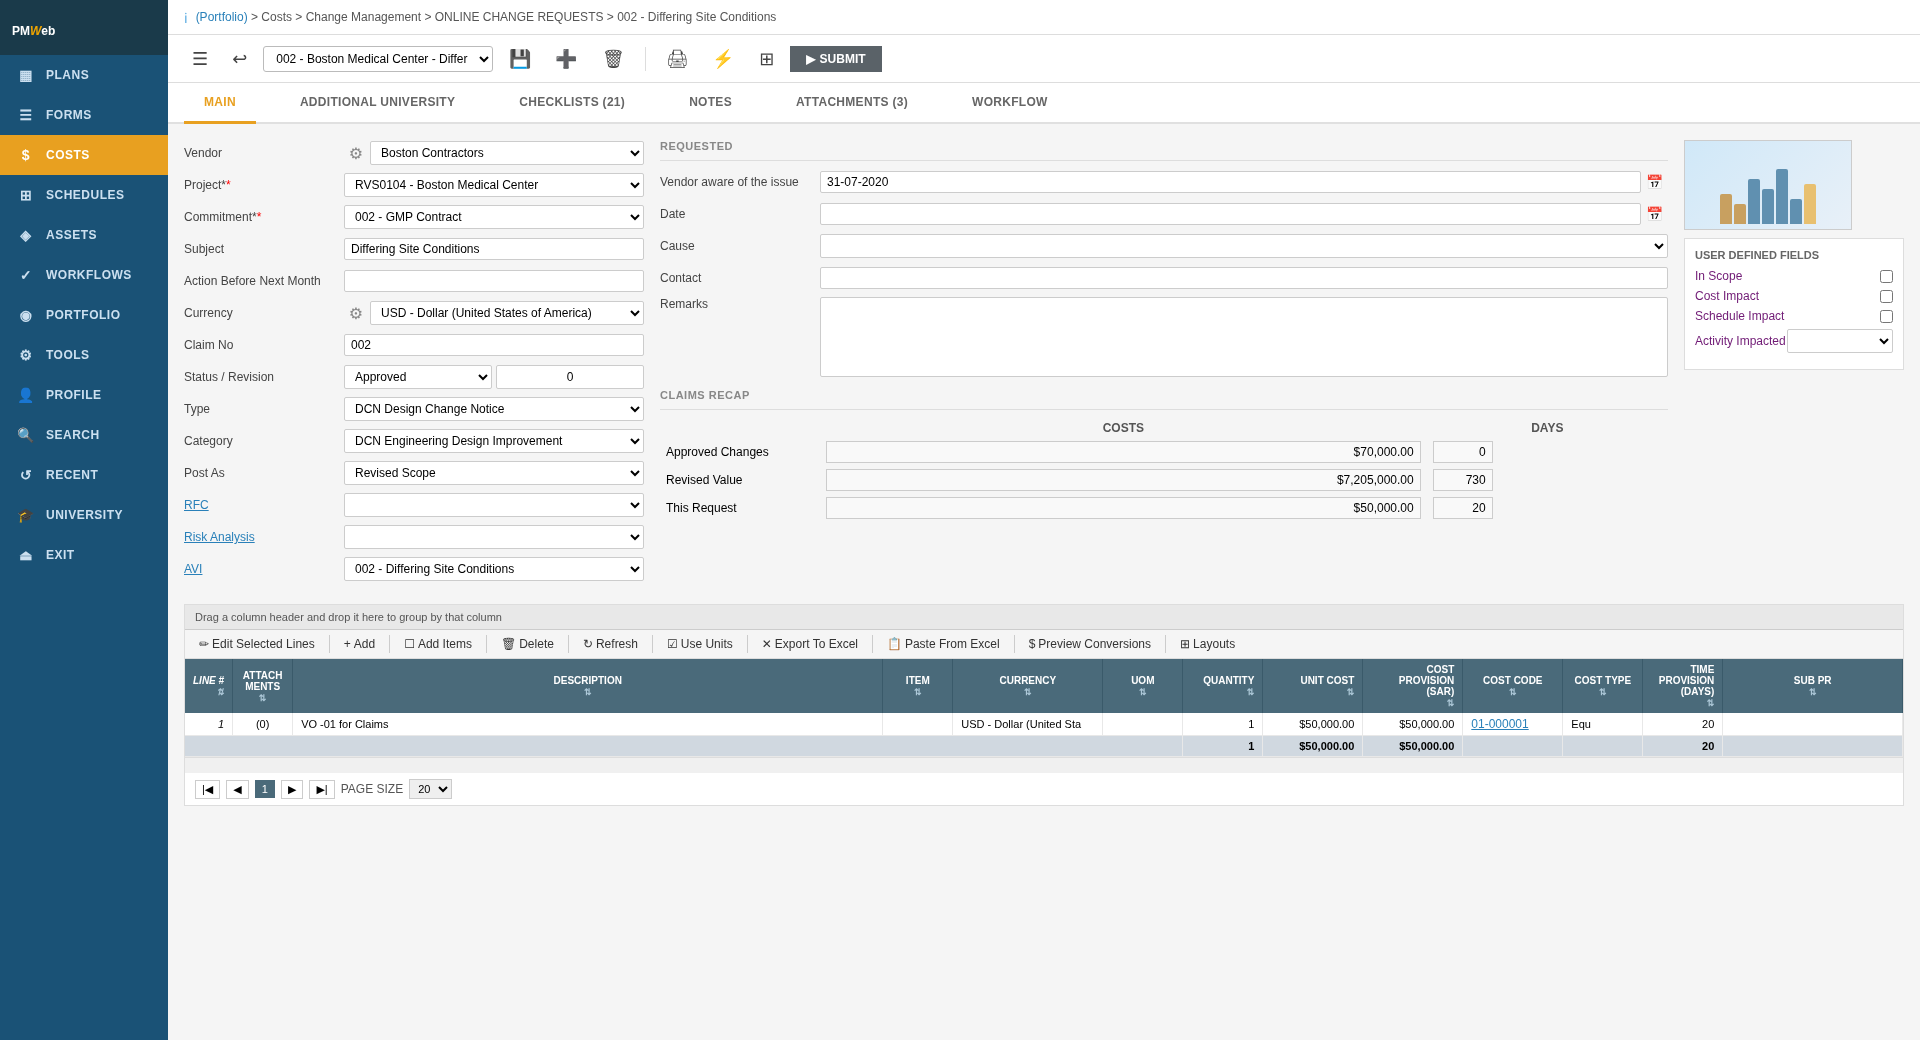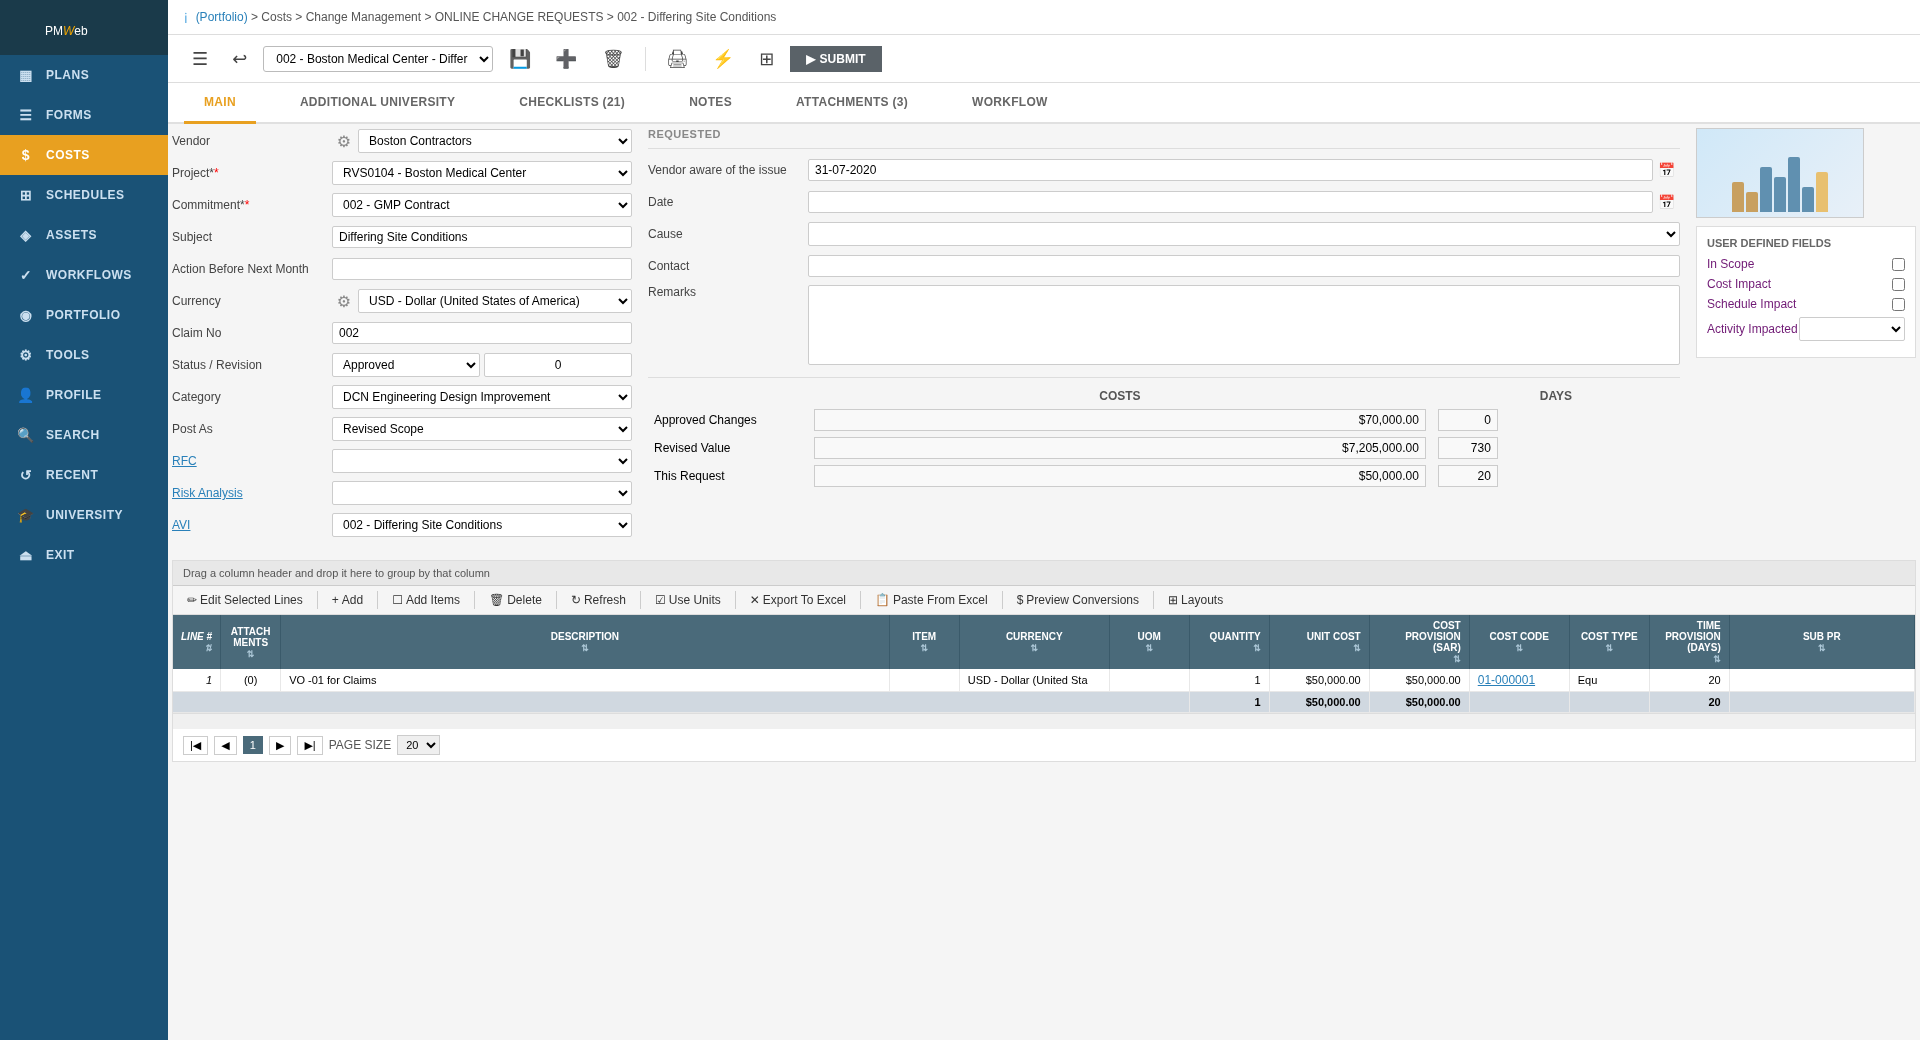--- a/index.html
+++ b/index.html
@@ -16,23 +16,22 @@
     }
     .sidebar-logo {
       background: #1a3a4a;
       padding: 10px 12px;
       display: flex;
       align-items: center;
       height: 55px;
     }
     .logo-text {
       font-size: 22px;
-      font-weight: normal;
+      font-weight: bold;
       color: white;
-      margin-left: 33px;
     }
     .sidebar-item {
       display: flex;
       align-items: center;
       padding: 12px 16px;
       cursor: pointer;
       color: #cce0f0;
       gap: 10px;
       font-size: 12px;
       font-weight: bold;
@@ -127,21 +126,21 @@
       border-bottom: 3px solid transparent;
       margin-bottom: -2px;
       letter-spacing: 0.3px;
     }
     .tab.active { color: #e8a020; border-bottom-color: #e8a020; }
 
     
     .page-body {
       flex: 1;
       overflow-y: auto;
-      padding: 4px;
+      padding: 16px;
     }
 
     
     .form-section {
       display: flex;
       gap: 16px;
       margin-bottom: 16px;
     }
     .form-left {
       flex: 0 0 460px;
@@ -553,20 +552,26 @@
         <div class="form-row">
           <span class="form-label">Status / Revision</span>
           <div style="display:flex;gap:4px;flex:1">
             <select class="form-select" style="flex:1">
               <option value="Approved">Approved</option>
             </select>
             <input type="text" class="form-input" style="width: 40px; text-align: center;" value="0">
           </div>
         </div>
         <div class="form-row">
+          <span class="form-label">Type</span>
+          <select class="form-select">
+            <option value="DCN Design Change Notice">DCN Design Change Notice</option>
+          </select>
+        </div>
+        <div class="form-row">
           <span class="form-label">Category</span>
           <select class="form-select">
             <option value="DCN Engineering Design Improvement">DCN Engineering Design Improvement</option>
           </select>
         </div>
         <div class="form-row">
           <span class="form-label">Post As</span>
           <select class="form-select">
             <option value="Revised Scope">Revised Scope</option>
           </select>
@@ -617,20 +622,21 @@
         <div class="form-row">
           <span class="form-label">Contact</span>
           <input type="text" class="form-input" style="">
         </div>
         <div class="form-row" style="align-items:flex-start">
           <span class="form-label">Remarks</span>
           <textarea class="remarks-area" style=""></textarea>
         </div>
 
         <div style="margin-top:12px">
+          <div class="section-title">CLAIMS RECAP</div>
           <hr class="section-divider">
           <table class="claims-table">
             <thead>
               <tr>
                 <td style="width:160px"></td>
                 <td class="claims-th">COSTS</td>
                 <td class="claims-th">DAYS</td>
               </tr>
             </thead>
             <tbody>

